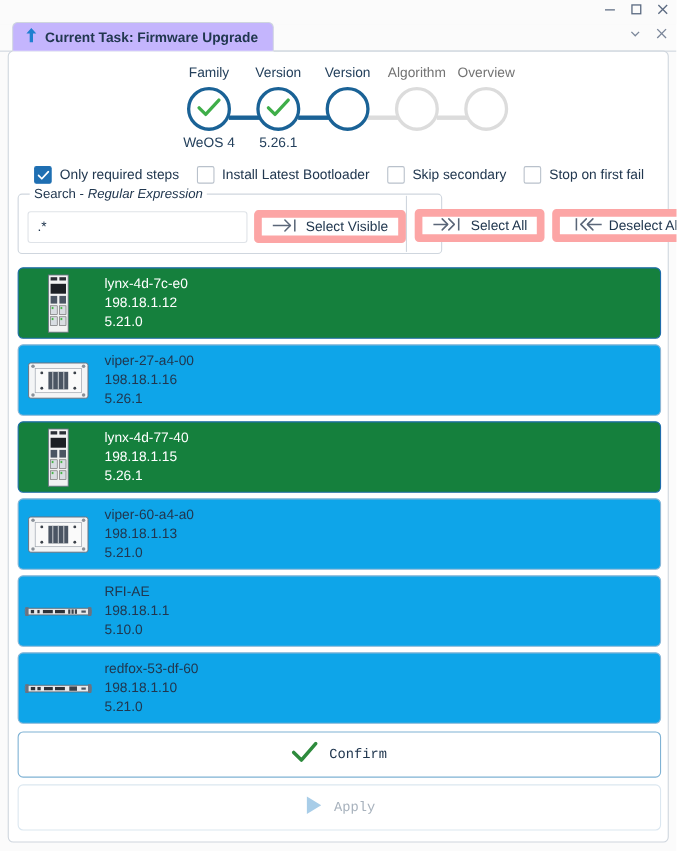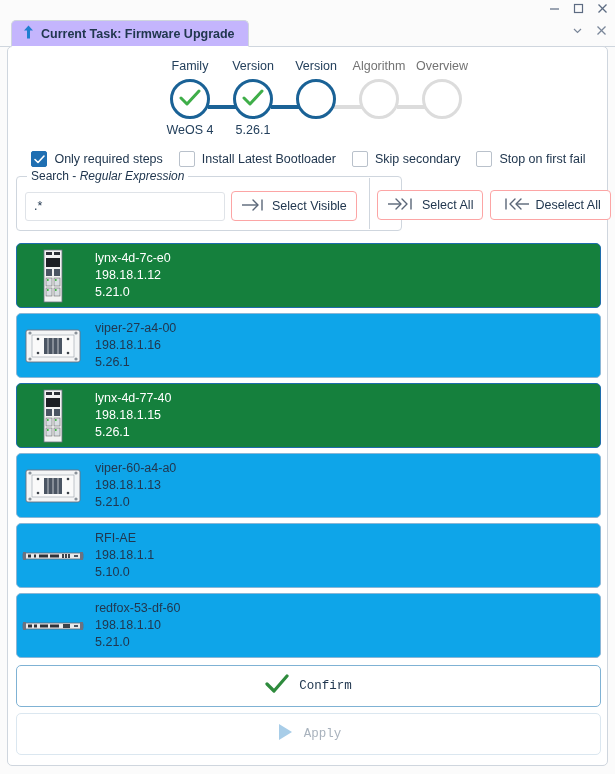--- a/index.html
+++ b/index.html
@@ -65,21 +65,21 @@
     border:1px solid #cfd6de;border-radius:4px;box-sizing:border-box;}
   .group-legend{position:absolute;left:10px;top:-8px;background:#ffffff;padding:0 4px;font-size:12px;color:#21374f;white-space:nowrap;}
   .group-legend i{font-style:italic;}
   .searchrow{position:absolute;left:8px;top:14px;display:flex;align-items:center;gap:6px;}
   .search-input{
     width:200px;height:29px;border:1px solid #dfe3e8;border-radius:3px;background:#fff;
     font-family:"Liberation Sans",sans-serif;font-size:12.5px;color:#21374f;
     padding:0 8px;box-sizing:border-box;outline:none;
   }
   .btn{
-    height:30px;border:1px solid #fca5a5;border-radius:4px;background:#ffffff;
+    height:30px;border:7px solid #fca5a5;border-radius:4px;background:#ffffff;
     display:flex;align-items:center;justify-content:center;gap:5px;padding:0 9px;
     font-size:12.5px;color:#21374f;box-sizing:border-box;cursor:default;white-space:nowrap;
   }
   .rightbtns{position:absolute;left:369px;top:143px;display:flex;gap:7px;}
   .divider-v{position:absolute;left:361px;top:131px;width:1px;height:51px;background:#cfd6de;}
 
   
   .list{position:absolute;left:8px;top:196px;width:585px;height:413px;}
   .devrow{
     position:relative;width:585px;height:65px;margin-bottom:5px;box-sizing:border-box;

